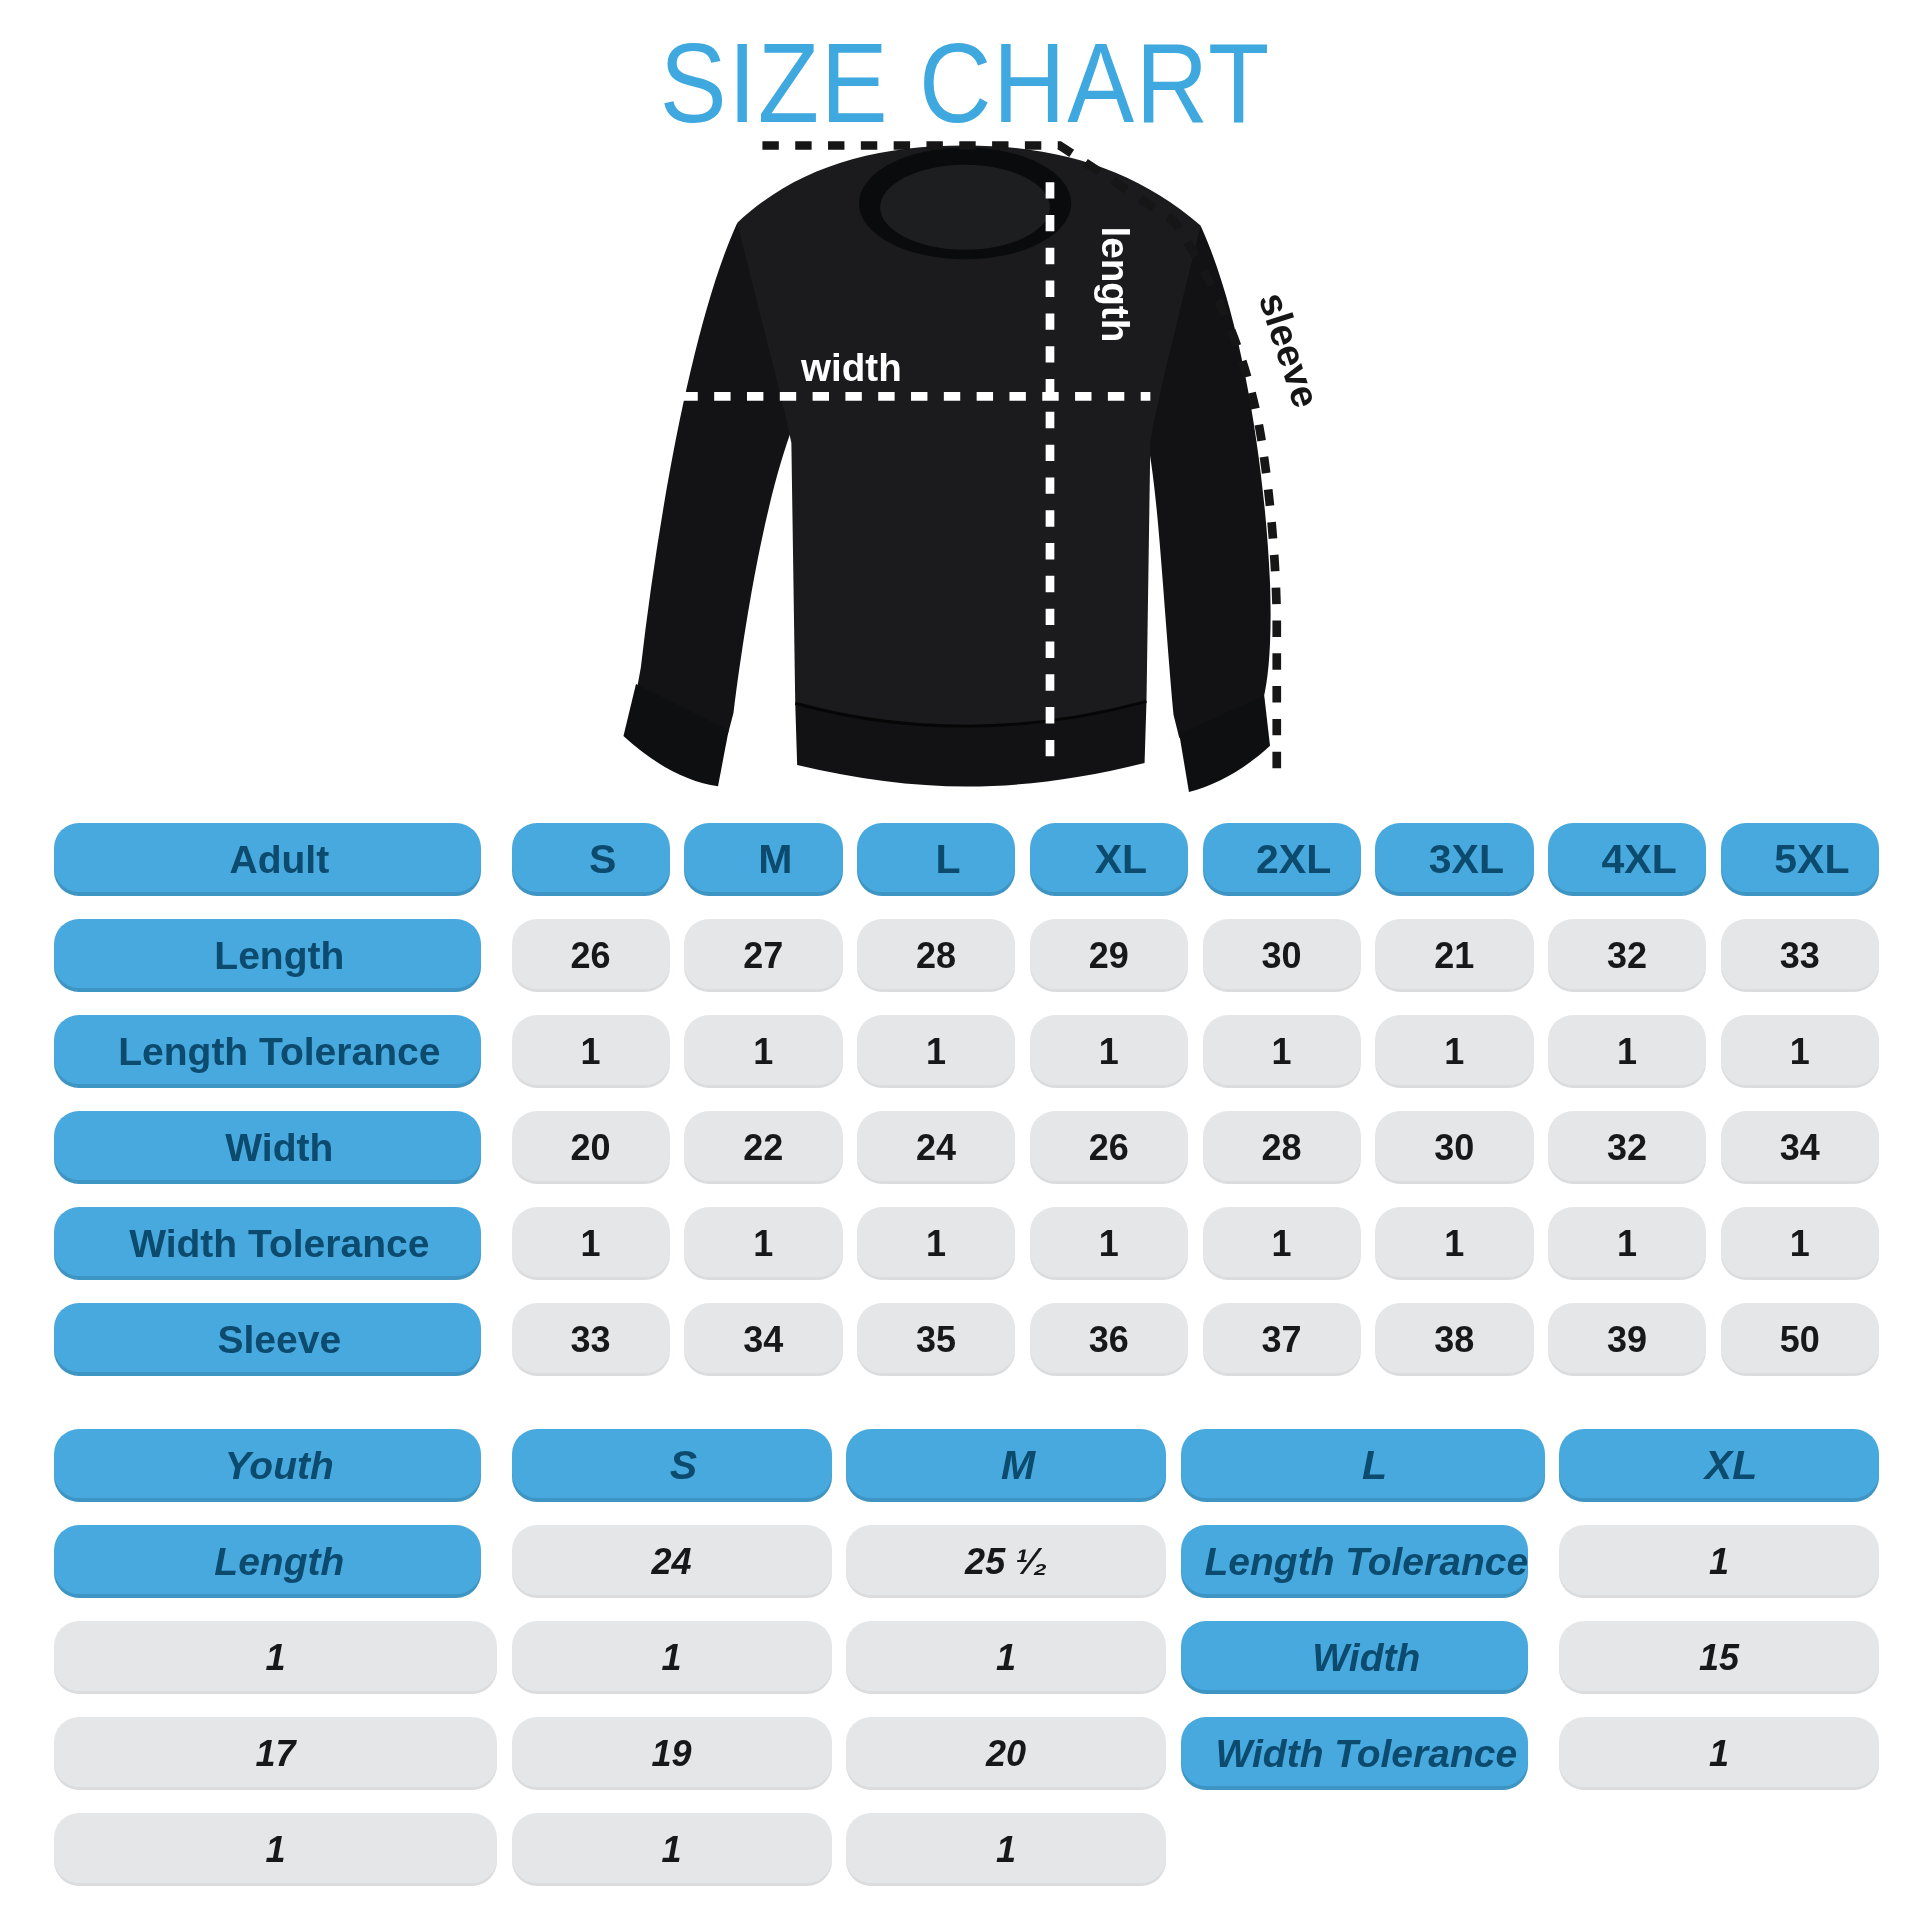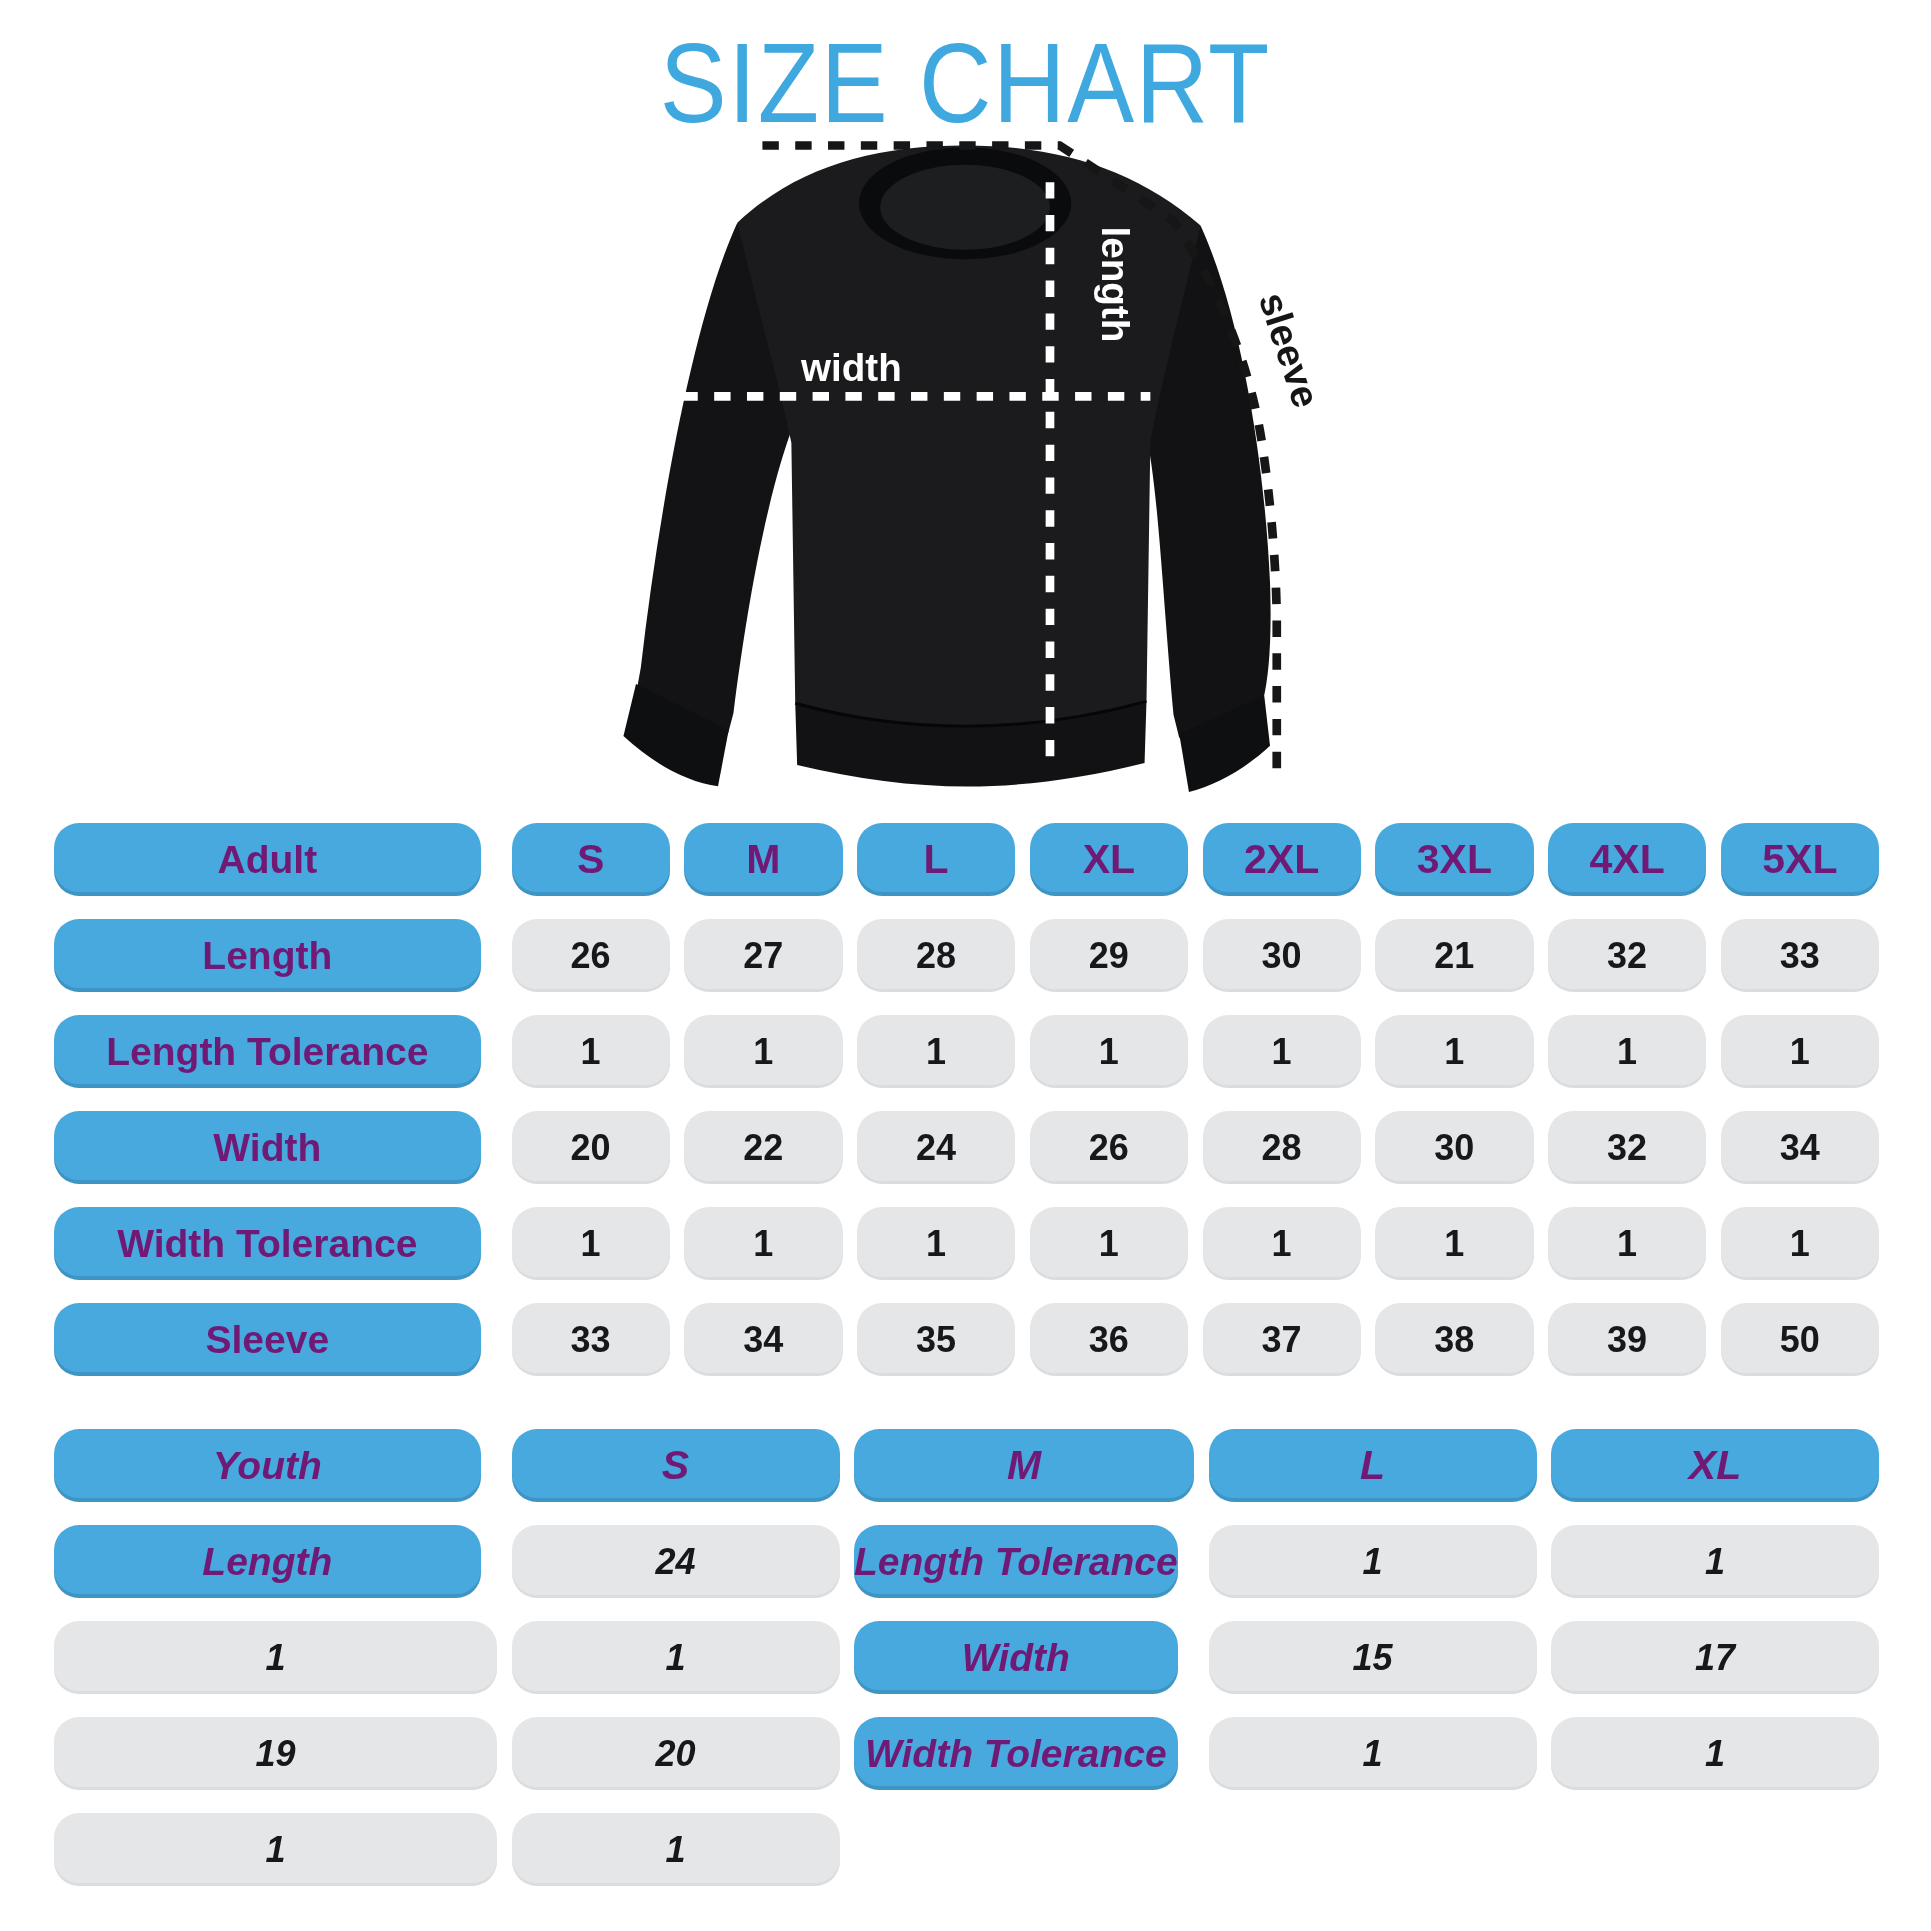--- a/index.html
+++ b/index.html
@@ -26,22 +26,23 @@
   }
   #adult-table{top:823px;grid-template-columns:443px repeat(8,1fr);}
   #youth-table{top:1429px;grid-template-columns:443px repeat(4,1fr);font-style:italic;}
 
   .pill{
     display:flex;align-items:center;justify-content:center;
     border-radius:25px;font-weight:700;line-height:1;
     white-space:nowrap;
   }
   .pill.blue{
-    background:var(--accent,#47A9DD);color:#701a75;font-size:41px;
+    background:var(--accent,#47A9DD);color:#0c4a6e;font-size:41px;
     box-shadow:inset 0 -3.9px 0 rgba(0,0,0,0.12);
+    padding-left:24px;
   }
   .pill.gray{
     background:var(--pill-gray,#E5E6E8);color:var(--number-text,#17181a);
     font-size:36px;
     box-shadow:inset 0 -2.9px 0 rgba(0,0,0,0.045);
   }
   .pill.label{margin-right:16.4px;font-size:39px;}
 </style>
 </head>
 <body>
@@ -144,20 +145,21 @@
     </div>
 
   <div id="youth-table" class="size-table">
       <div class="pill blue label">Youth</div>
       <div class="pill blue">S</div>
       <div class="pill blue">M</div>
       <div class="pill blue">L</div>
       <div class="pill blue">XL</div>
       <div class="pill blue label">Length</div>
       <div class="pill gray">24</div>
+      <div class="pill gray">25 ¹⁄₂</div>
       <div class="pill blue label">Length Tolerance</div>
       <div class="pill gray">1</div>
       <div class="pill gray">1</div>
       <div class="pill gray">1</div>
       <div class="pill gray">1</div>
       <div class="pill blue label">Width</div>
       <div class="pill gray">15</div>
       <div class="pill gray">17</div>
       <div class="pill gray">19</div>
       <div class="pill gray">20</div>

